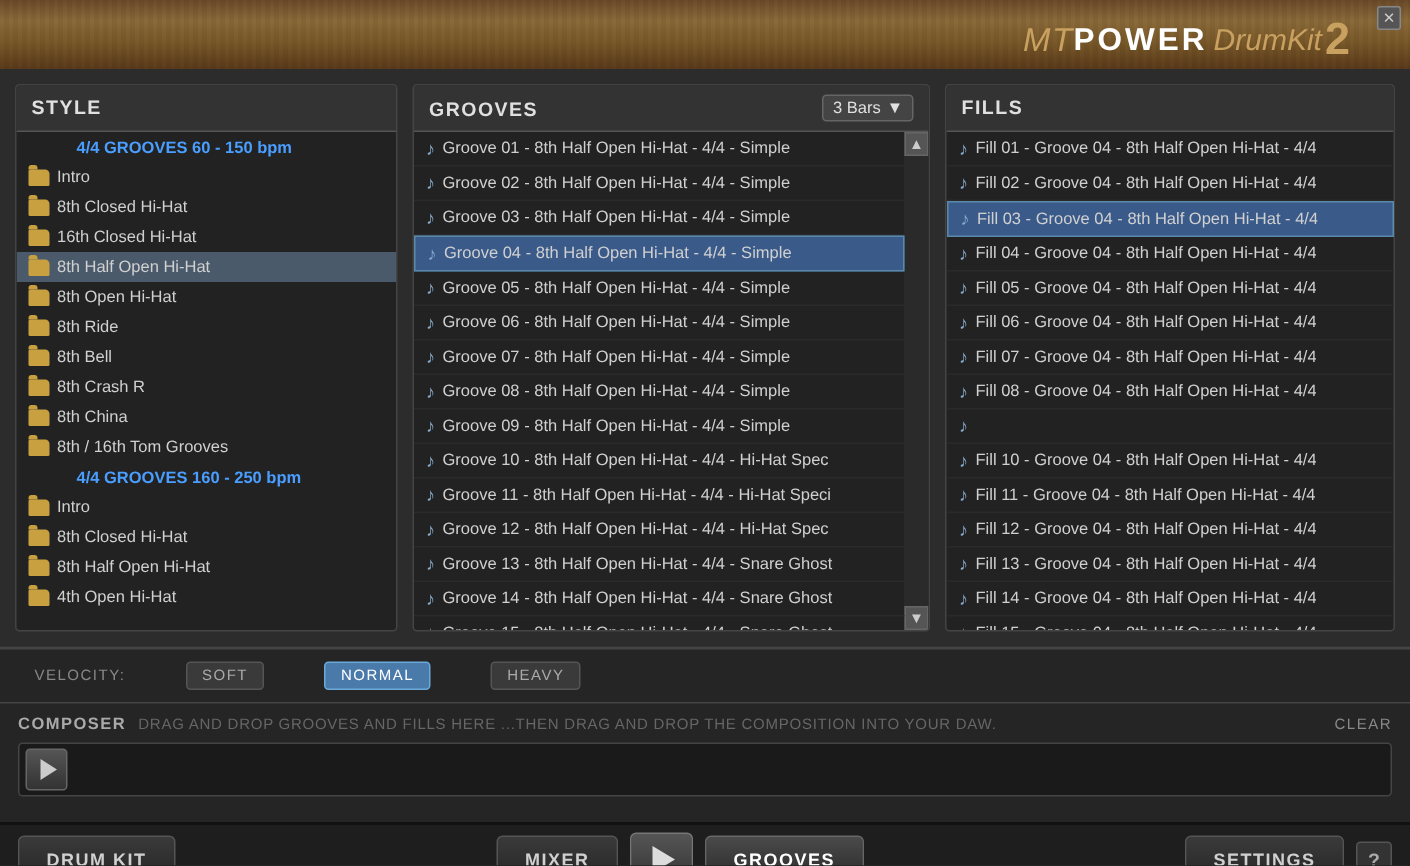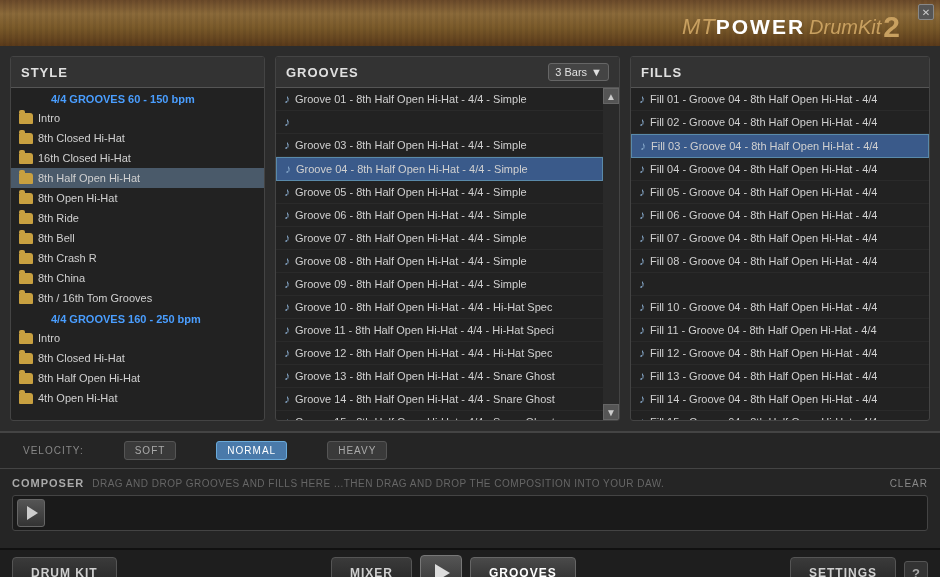--- a/index.html
+++ b/index.html
@@ -569,20 +569,21 @@
       </div>
       <div class="grooves-scroll-container">
         <div class="grooves-list-wrapper">
           <div class="panel-list" id="grooves-list">
           <div class="groove-item">
                 <span class="music-note">♪</span>
                 <span class="groove-text">Groove 01 - 8th Half Open Hi-Hat - 4/4 - Simple</span>
               </div>
               <div class="groove-item">
                 <span class="music-note">♪</span>
+                <span class="groove-text">Groove 02 - 8th Half Open Hi-Hat - 4/4 - Simple</span>
               </div>
               <div class="groove-item">
                 <span class="music-note">♪</span>
                 <span class="groove-text">Groove 03 - 8th Half Open Hi-Hat - 4/4 - Simple</span>
               </div>
               <div class="groove-item selected">
                 <span class="music-note">♪</span>
                 <span class="groove-text">Groove 04 - 8th Half Open Hi-Hat - 4/4 - Simple</span>
               </div>
               <div class="groove-item">

